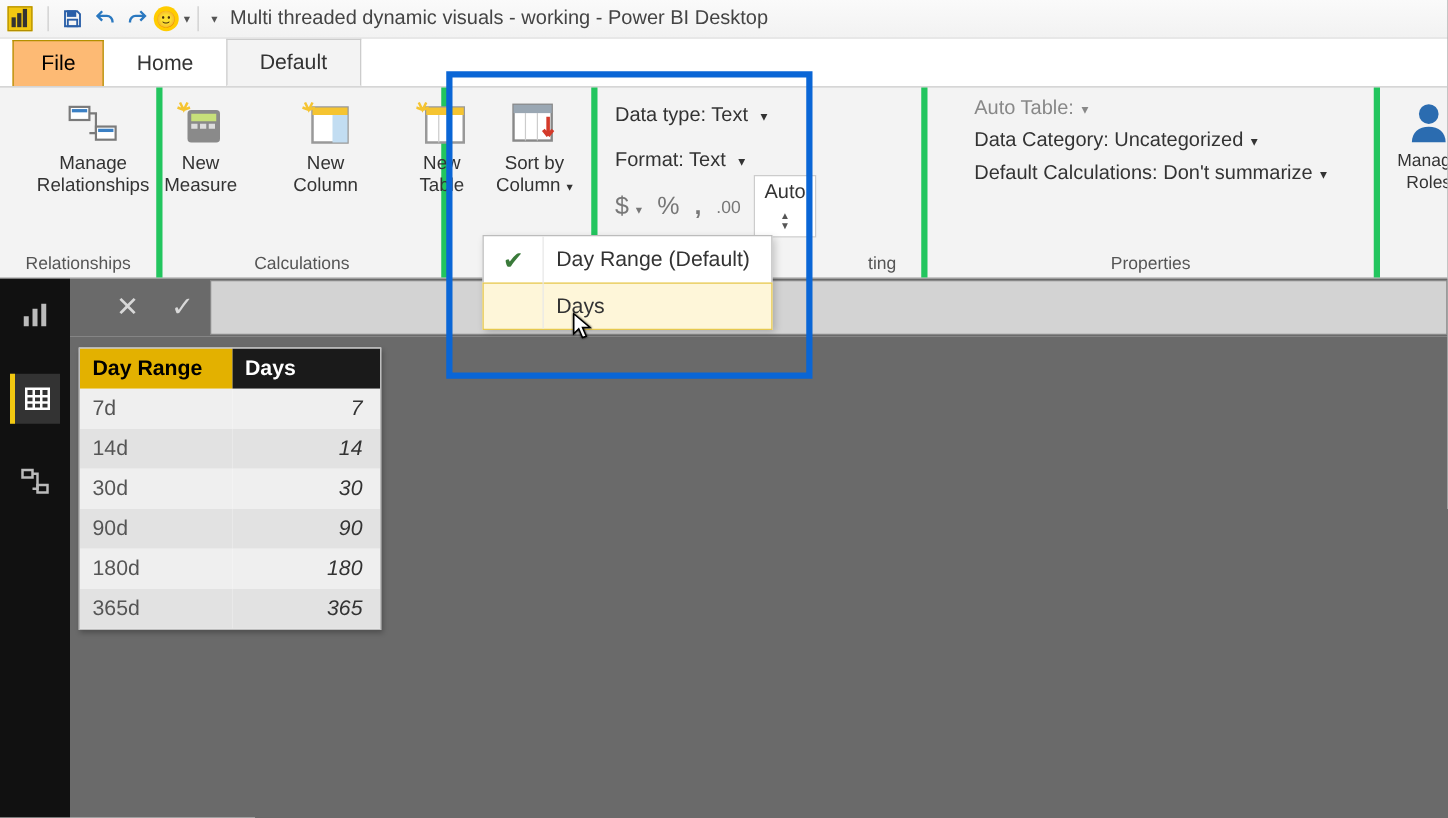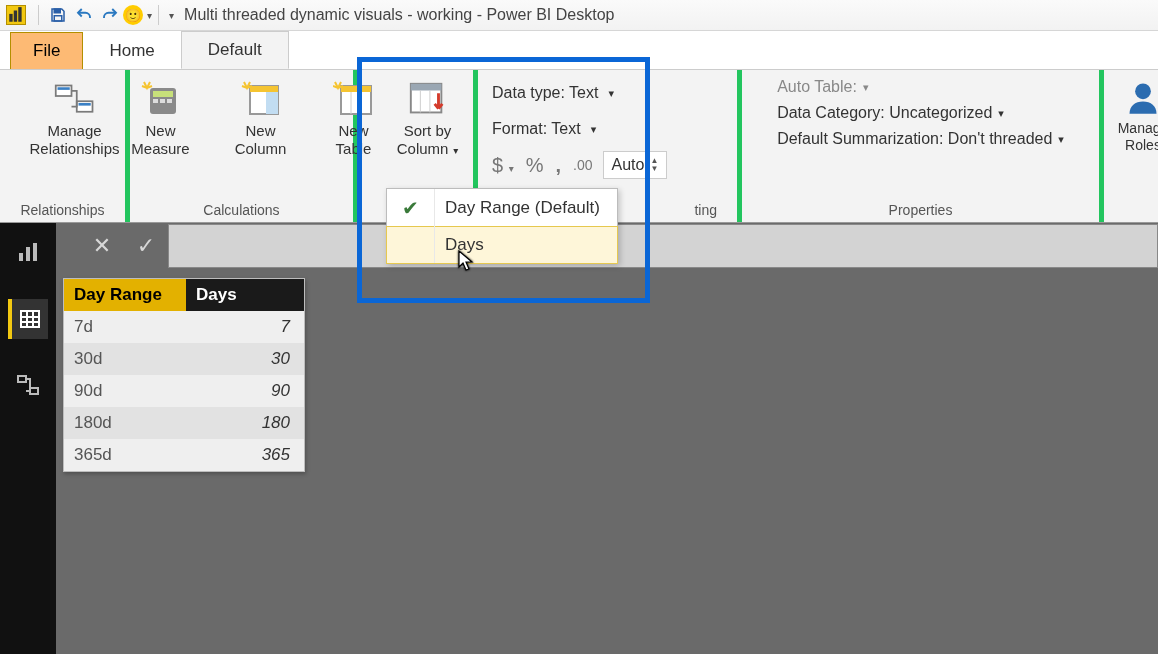--- a/index.html
+++ b/index.html
@@ -28,21 +28,21 @@
 .group-body { display:flex; gap:4px; }
 .big-btn { display:flex; flex-direction:column; align-items:center; justify-content:flex-start; padding:4px 6px 2px 6px; cursor:pointer; text-align:center; font-size:15px; color:#333; line-height:1.2; min-width:72px;margin-left:24px;}
 .big-btn .ic { width:42px; height:38px; margin-bottom:4px; display:flex; align-items:center; justify-content:center; }
 .big-btn .lbl { white-space:pre-line; }
 .dd-caret { font-size:10px; margin-left:2px;}
 
 .fmt-group { padding:8px 14px 4px 14px; display:flex; flex-direction:column; justify-content:space-between; }
 .fmt-row { display:flex; align-items:center; gap:10px; font-size:16px; color:#333; margin-bottom:6px; height:30px;}
 .fmt-row .caret { font-size:11px; }
 .fmt-icons { display:flex; gap:12px; align-items:center; color:#777; font-size:20px; }
-.auto-box { border:1px solid #ccc; background:#fff; padding:4px 8px; font-size:16px; display:flex; align-items:center; gap:6px;}
+.auto-box { border:1px solid #ccc; background:#fff; padding:4px 8px; font-size:16px; display:flex; align-items:center; gap:6px;flex-direction:column;}
 .spin { display:flex; flex-direction:column; font-size:8px; line-height:8px; color:#555;}
 
 .prop-group { padding:8px 14px 4px 14px; display:flex; flex-direction:column; justify-content:space-between; flex:1;}
 .prop-row { font-size:16px; color:#333; margin-bottom:8px; display:flex; align-items:center; gap:6px;}
 .prop-row .dim { color:#888; }
 .sec-group { padding:8px 8px 4px 8px; display:flex; flex-direction:column; align-items:center; }
 .sec-group .ic { width:36px; height:36px; color:#1e6bb8; }
 
 
 .hl { position:absolute; border:5px solid #0a66d6; pointer-events:none; z-index:50;}
@@ -244,21 +244,21 @@
     <div>
       <div class="prop-row">
         <span class="dim">Auto Table:</span>
           <span class="caret dim" style="font-size:11px">▾</span>
       </div>
       <div class="prop-row">
         <span>Data Category: Uncategorized</span>
           <span class="caret" style="font-size:11px">▾</span>
       </div>
       <div class="prop-row">
-        <span>Default Summarization: Don't threaded</span>
+        <span>Default Calculations: Don't summarize</span>
           <span class="caret" style="font-size:11px">▾</span>
       </div>
     </div>
     <div class="group-label">Properties</div>
   </div>
 
   <div class="sec-group group" style="border-right:none;width:54px;overflow:hidden">
     <div class="big-btn" style="min-width:40px;padding:2px">
       <div class="ic">
         <svg viewBox="0 0 32 32" fill="#2b6cb0">
@@ -332,20 +332,24 @@
         <th class="sel col-range">Day Range</th>
         <th class="col-days">Days</th>
       </tr>
     </thead>
     <tbody id="tbody">
         <tr>
           <td class="cat col-range">7d</td>
           <td class="num col-days">7</td>
         </tr>
         <tr>
+          <td class="cat col-range">14d</td>
+          <td class="num col-days">14</td>
+        </tr>
+        <tr>
           <td class="cat col-range">30d</td>
           <td class="num col-days">30</td>
         </tr>
         <tr>
           <td class="cat col-range">90d</td>
           <td class="num col-days">90</td>
         </tr>
         <tr>
           <td class="cat col-range">180d</td>
           <td class="num col-days">180</td>

